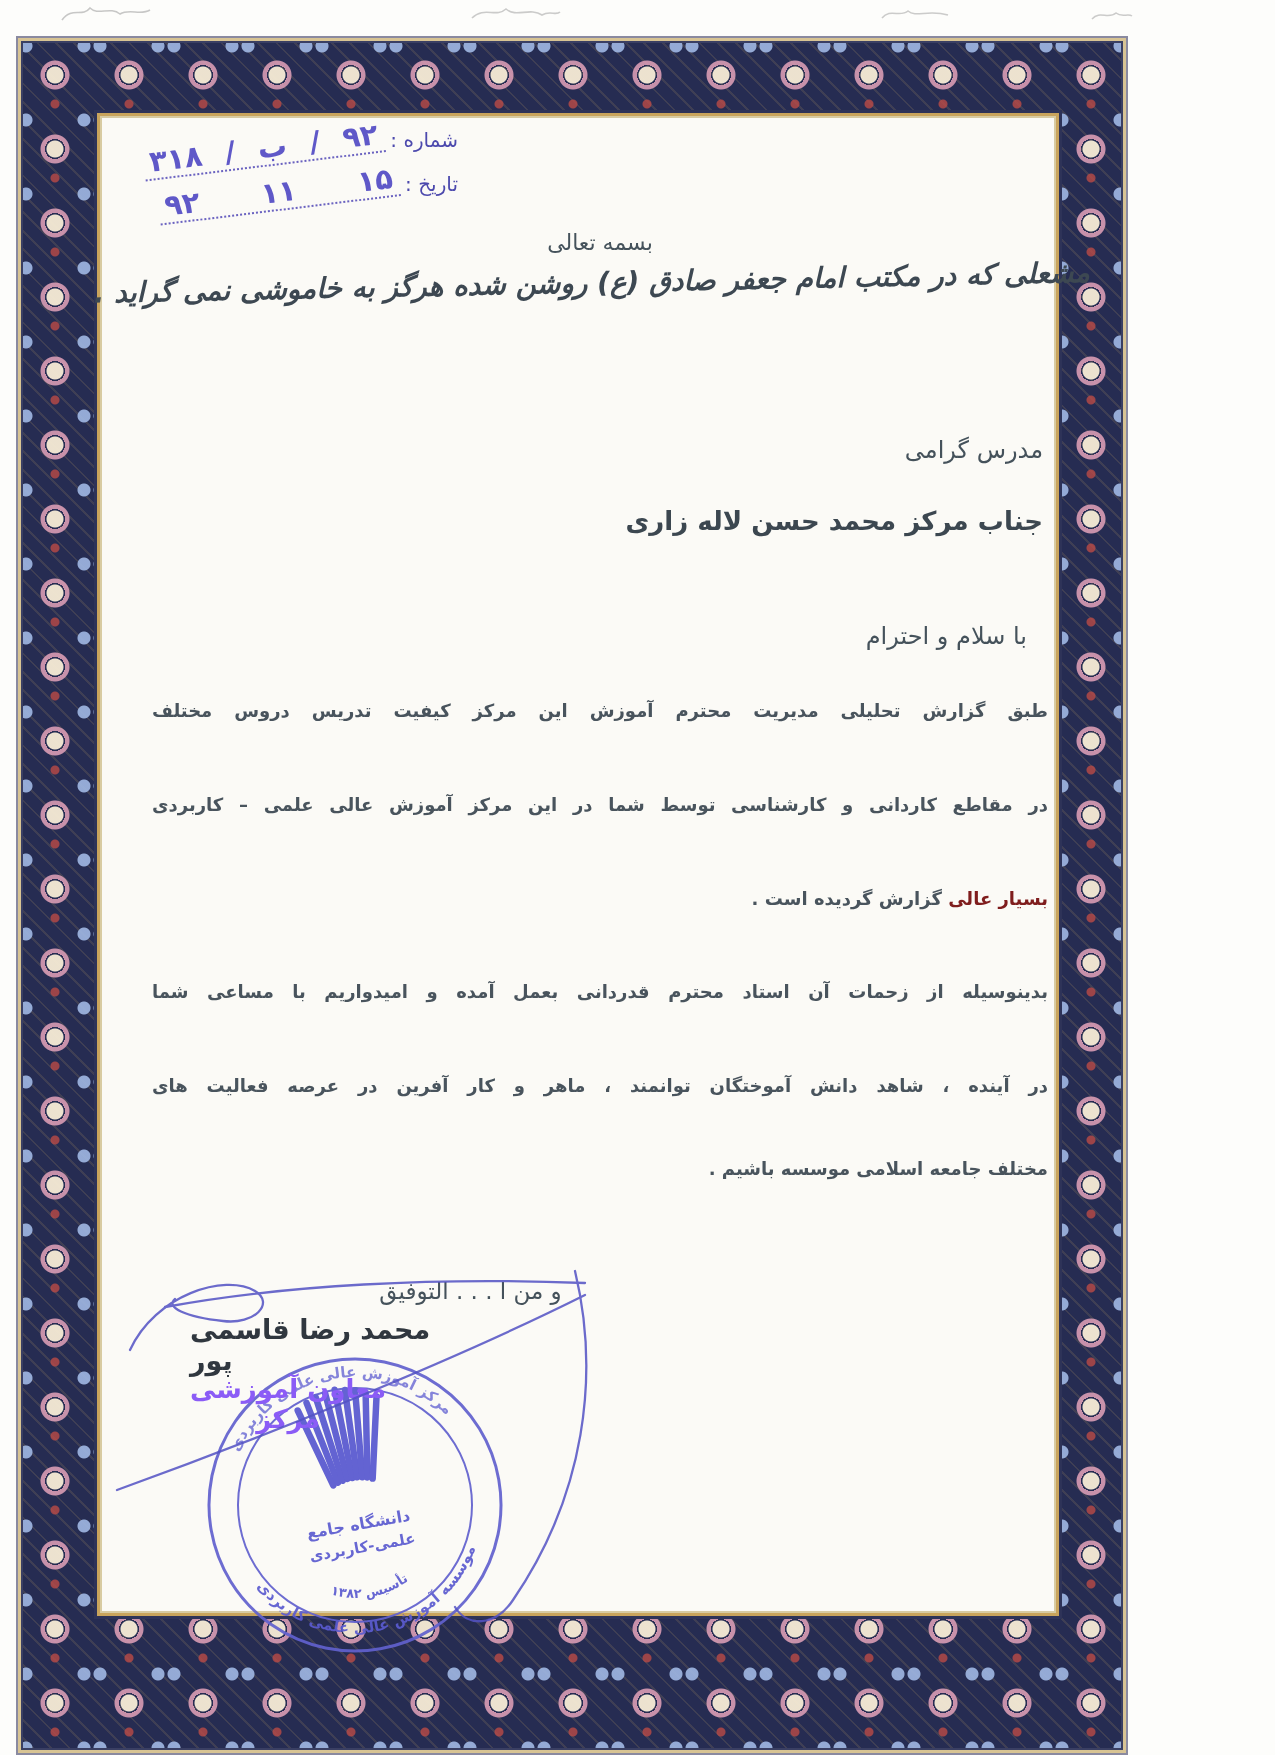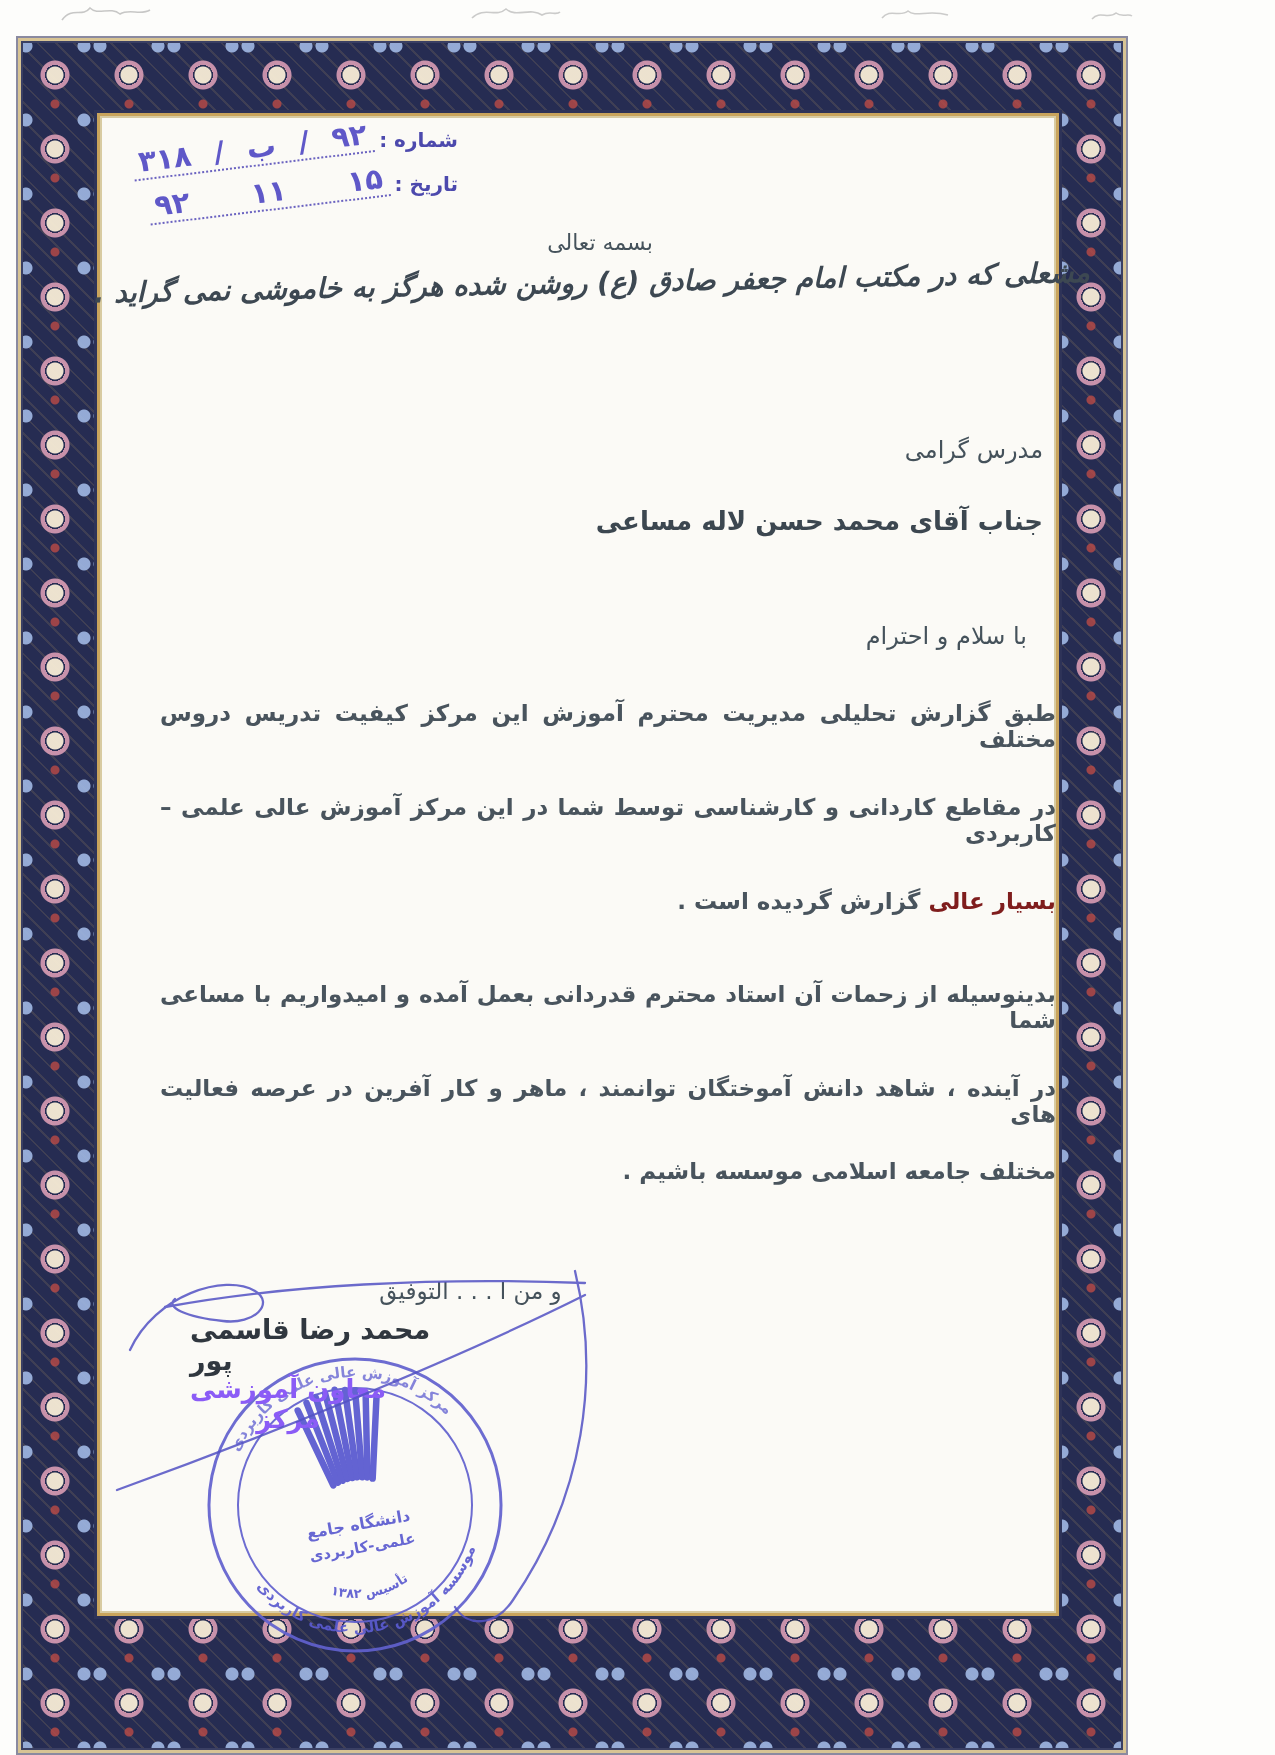--- a/index.html
+++ b/index.html
@@ -26,29 +26,29 @@
   }
   .inner{
     position:absolute;top:78px;right:70px;bottom:140px;left:82px;
     background:#fbfaf6;
     box-shadow: 0 0 0 3px #c9a45c, 0 0 0 6px #2e3358, inset 0 0 0 2px #d8cba2;
   }
   
   .t{position:absolute;color:#45525b;direction:rtl;z-index:2;}
   .refblock{position:absolute;left:108px;top:124px;width:350px;z-index:2;}
   .refline{display:flex;flex-direction:row;align-items:flex-end;justify-content:flex-end;direction:ltr;margin-bottom:16px;}
-  .reflabel{color:#4c49ad;font-weight:bold;font-size:20px;direction:rtl;white-space:nowrap;padding-left:4px;}
+  .reflabel{color:#4c49ad;font-weight:normal;font-size:20px;direction:rtl;white-space:nowrap;padding-left:4px;}
   .handvals{border-bottom:2px dotted #6a62c0;min-width:230px;display:flex;direction:ltr;justify-content:space-between;align-items:flex-end;padding:0 6px;transform:rotate(-7deg);transform-origin:right bottom;}
   .handvals span{color:#5f58c8;font-weight:bold;font-size:29px;line-height:26px;position:relative;top:-4px;}
   .bismillah{left:300px;top:206px;width:600px;text-align:center;font-size:22px;margin-top:24px;}
   .motto{left:120px;top:266px;width:970px;text-align:center;font-size:28px;font-weight:bold;font-style:italic;color:#3d4852;white-space:nowrap;transform:rotate(-1.2deg);}
   .salut{top:436px;right:232px;font-size:24px;}
   .addr{top:506px;right:232px;font-size:26px;font-weight:bold;color:#3c4750;}
   .greet{top:622px;right:248px;font-size:24px;}
-  .bodyline{left:152px;width:896px;font-size:23px;font-weight:bold;color:#49545d;margin-left:8px;}
+  .bodyline{left:152px;width:896px;font-size:18px;font-weight:bold;color:#49545d;}
   .bjust{text-align:justify;text-align-last:justify;}
   .bright{text-align:right;}
   .l1{top:700px;} .l2{top:794px;} .l3{top:888px;} .l4{top:981px;} .l5{top:1075px;} .l6{top:1158px;}
   .closing{left:358px;top:1238px;width:225px;text-align:center;font-size:23px;margin-top:40px;}
   .signname{left:190px;top:1314px;width:262px;text-align:left;font-size:27px;font-weight:bold;color:#30373f;}
   .signtitle{left:172px;top:1374px;width:232px;text-align:center;font-size:26px;font-weight:bold;color:#8b5cf6;}
   .stampsvg{position:absolute;left:165px;top:1350px;z-index:1;opacity:.92;}
   .pensvg{position:absolute;left:105px;top:1255px;z-index:3;}
   .artifact{position:absolute;z-index:1;}
 </style>
@@ -90,21 +90,21 @@
       <span>۱۵</span>
     </div>
     <div class="reflabel">تاریخ :</div>
   </div>
 </div>
 
 <div class="t bismillah">بسمه تعالی</div>
 <div class="t motto">مشعلی که در مکتب امام جعفر صادق (ع) روشن شده هرگز به خاموشی نمی گراید .</div>
 
 <div class="t salut">مدرس گرامی</div>
-<div class="t addr">جناب آقای محمد حسن  لاله مساعی</div>
+<div class="t addr">جناب مرکز محمد حسن  لاله زاری</div>
 <div class="t greet">با سلام و احترام</div>
 
 <div class="t bodyline bjust l1">طبق گزارش تحلیلی مدیریت محترم آموزش این مرکز کیفیت تدریس دروس مختلف</div>
 <div class="t bodyline bjust l2">در مقاطع کاردانی و کارشناسی توسط شما در این مرکز آموزش عالی علمی – کاربردی</div>
 <div class="t bodyline bright l3"><span style="color:#7f1d1d;">بسیار عالی</span><span style="font-weight:bold;"> گزارش گردیده است .</span></div>
 <div class="t bodyline bjust l4">بدینوسیله از زحمات آن استاد محترم قدردانی بعمل آمده و امیدواریم با مساعی شما</div>
 <div class="t bodyline bjust l5">در آینده ، شاهد دانش آموختگان توانمند ، ماهر و کار آفرین در عرصه فعالیت های</div>
 <div class="t bodyline bright l6">مختلف جامعه اسلامی موسسه باشیم .</div>
 
 <div class="t closing">و من ا . . . التوفیق</div>

